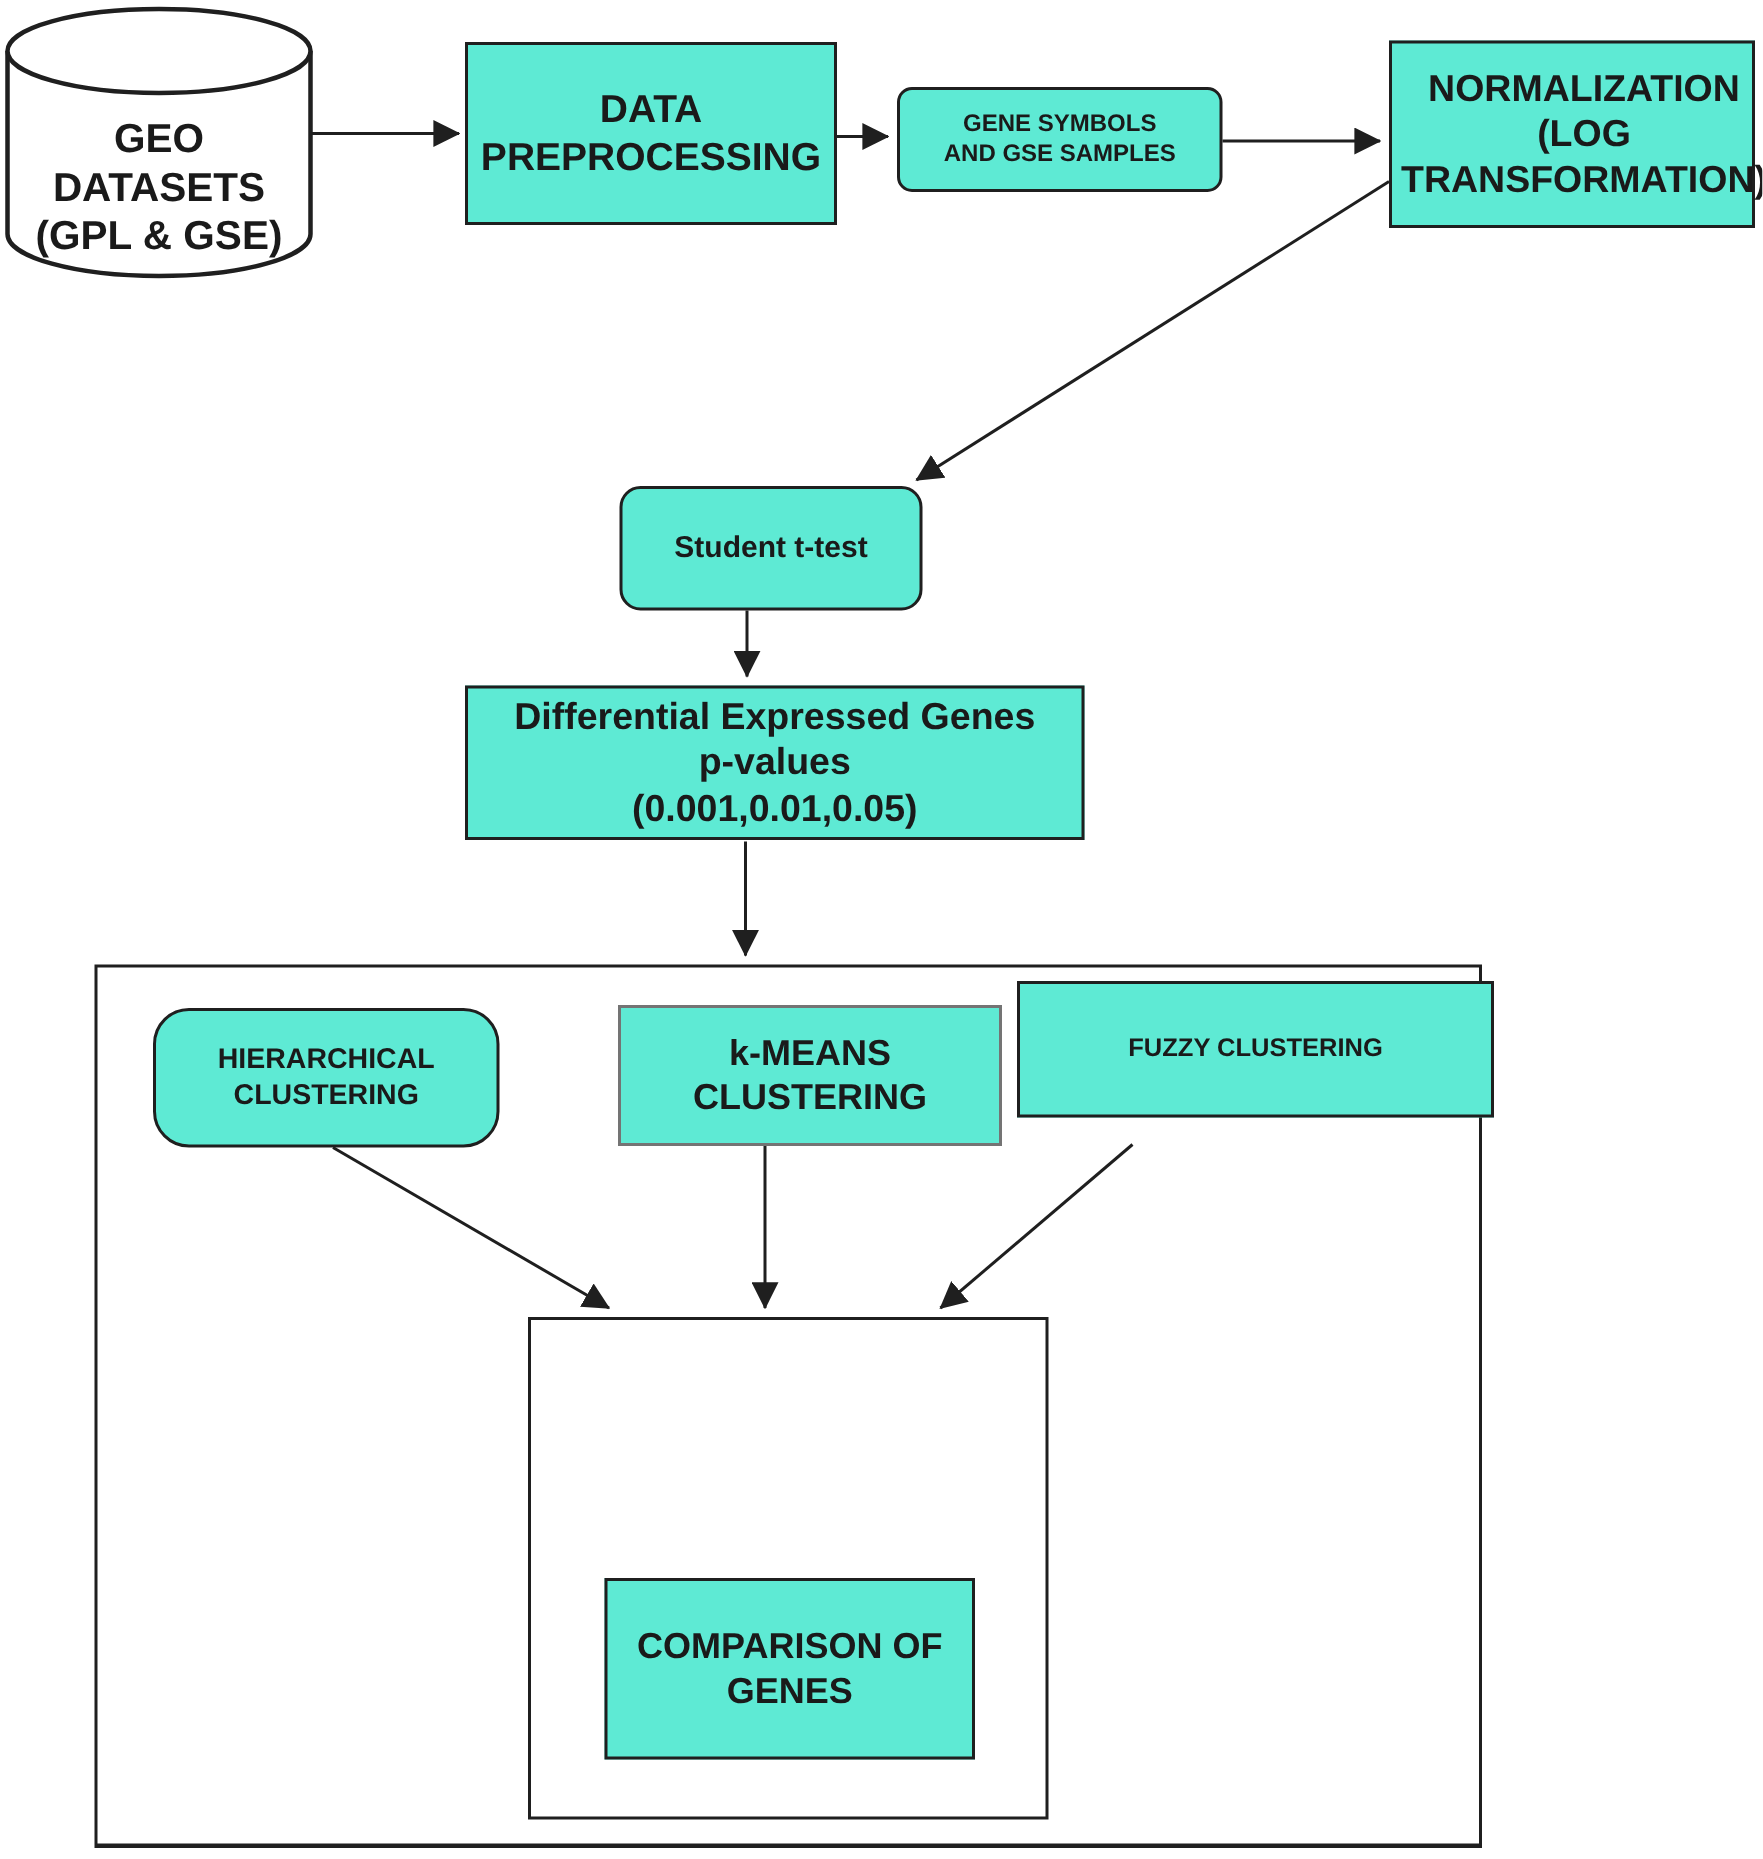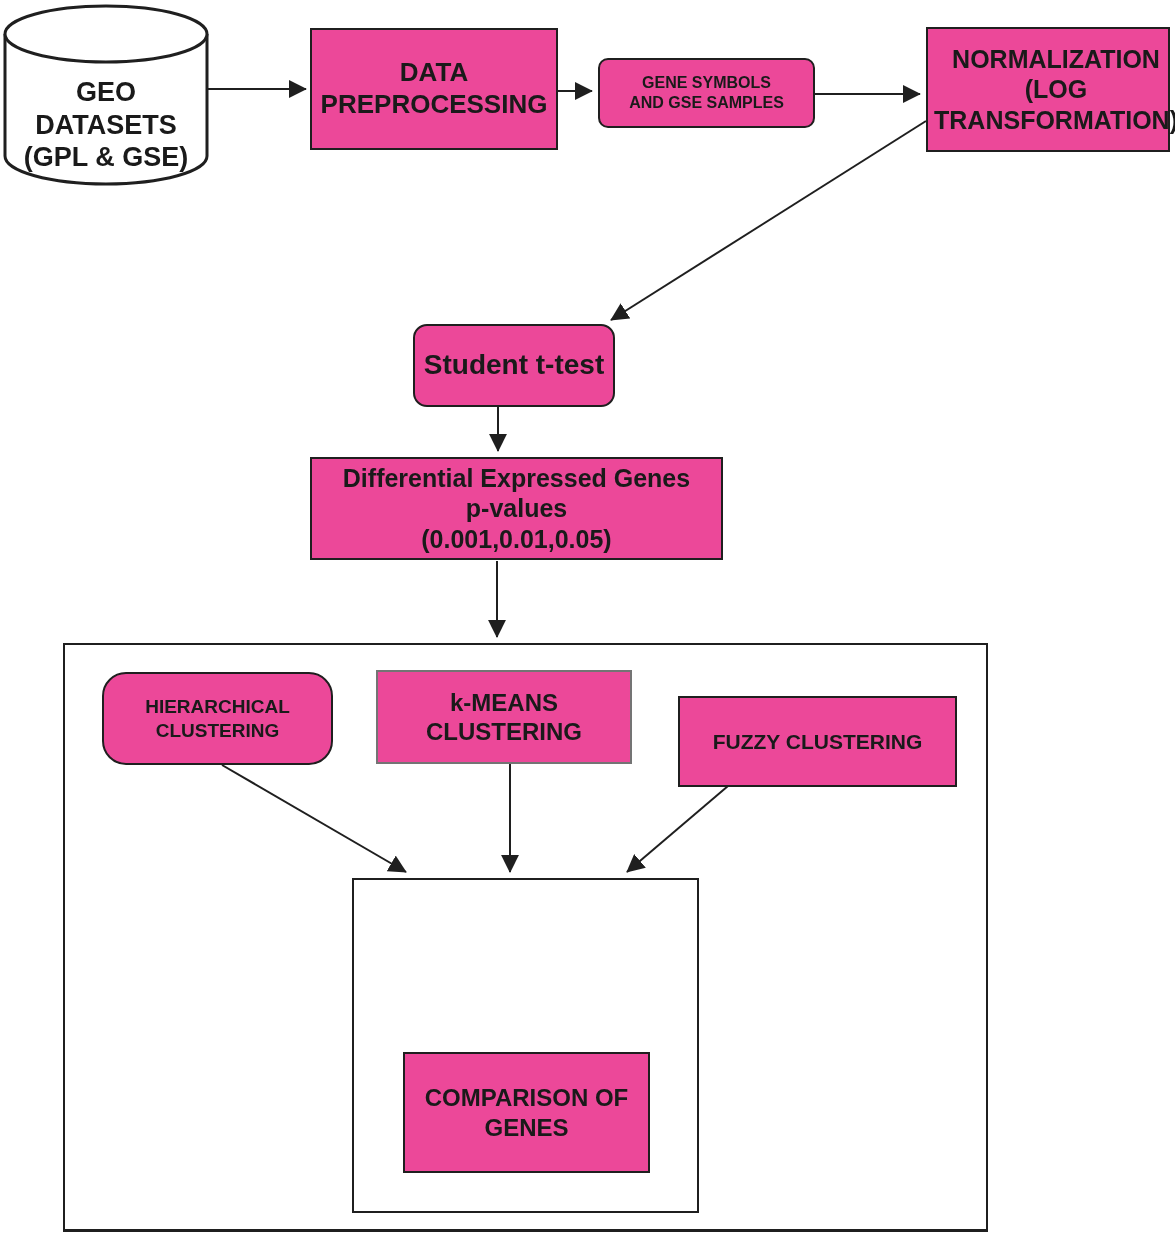--- a/index.html
+++ b/index.html
@@ -19,21 +19,21 @@
   .node {
     position: absolute;
     box-sizing: border-box;
     display: flex;
     align-items: center;
     justify-content: center;
     text-align: center;
     white-space: pre-line;
     font-weight: bold;
     color: #1a1a1a;
-    background: #ec4899;
+    background: #5eead4;
     border: 2px solid #1f1f1f;
     line-height: 1.22;
   }
   .node.plain { border: none; background: transparent; }
   .node.container { background: transparent; }
   .rounded-sm { border-radius: 10px; }
   .rounded-md { border-radius: 14px; }
 </style>
 </head>
 <body>
@@ -71,35 +71,35 @@
   <div class="node" style="left:310px; top:28px; width:248px; height:122px; font-size:26px;">DATA
 PREPROCESSING</div>
 
   <div class="node rounded-sm" style="left:598px; top:58px; width:217px; height:70px; font-size:16px;">GENE SYMBOLS
 AND GSE SAMPLES</div>
 
   <div class="node" style="left:926px; top:27px; width:244px; height:125px; font-size:25px;padding-left:16px;">NORMALIZATION
 (LOG
 TRANSFORMATION)</div>
 
-  <div class="node rounded-md" style="left:413px; top:324px; width:202px; height:83px; font-size:28px;">Student t-test</div>
+  <div class="node rounded-md" style="left:413px; top:324px; width:202px; height:83px; font-size:20px;">Student t-test</div>
 
   <div class="node" style="left:310px; top:457px; width:413px; height:103px; font-size:25px;">Differential Expressed Genes
 p-values
 (0.001,0.01,0.05)</div>
 
   <div class="node container" style="left:63px; top:643px; width:925px; height:589px; border-bottom-width:3px;"></div>
 
   <div class="node" style="left:102px; top:672px; width:231px; height:93px; font-size:19px;border-radius:24px;">HIERARCHICAL
 CLUSTERING</div>
 
-  <div class="node" style="left: 376px; top: 670px; width: 256px; height: 94px; font-size: 24px; border-color: rgb(116, 116, 116);">k-MEANS
+  <div class="node" style="left: 412px; top: 670px; width: 256px; height: 94px; font-size: 24px; border-color: rgb(116, 116, 116);">k-MEANS
 CLUSTERING</div>
 
-  <div class="node" style="left:678px; top:696px; width:279px; height:91px; font-size:21px;">FUZZY CLUSTERING</div>
+  <div class="node" style="left:678px; top:654px; width:318px; height:91px; font-size:17px;">FUZZY CLUSTERING</div>
 
   <div class="node container" style="left:352px; top:878px; width:347px; height:335px;"></div>
 
 
   <div class="node" style="left:403px; top:1052px; width:247px; height:121px; font-size:24px;">COMPARISON OF
 GENES</div>
 
 </div>
 
 </body></html>

